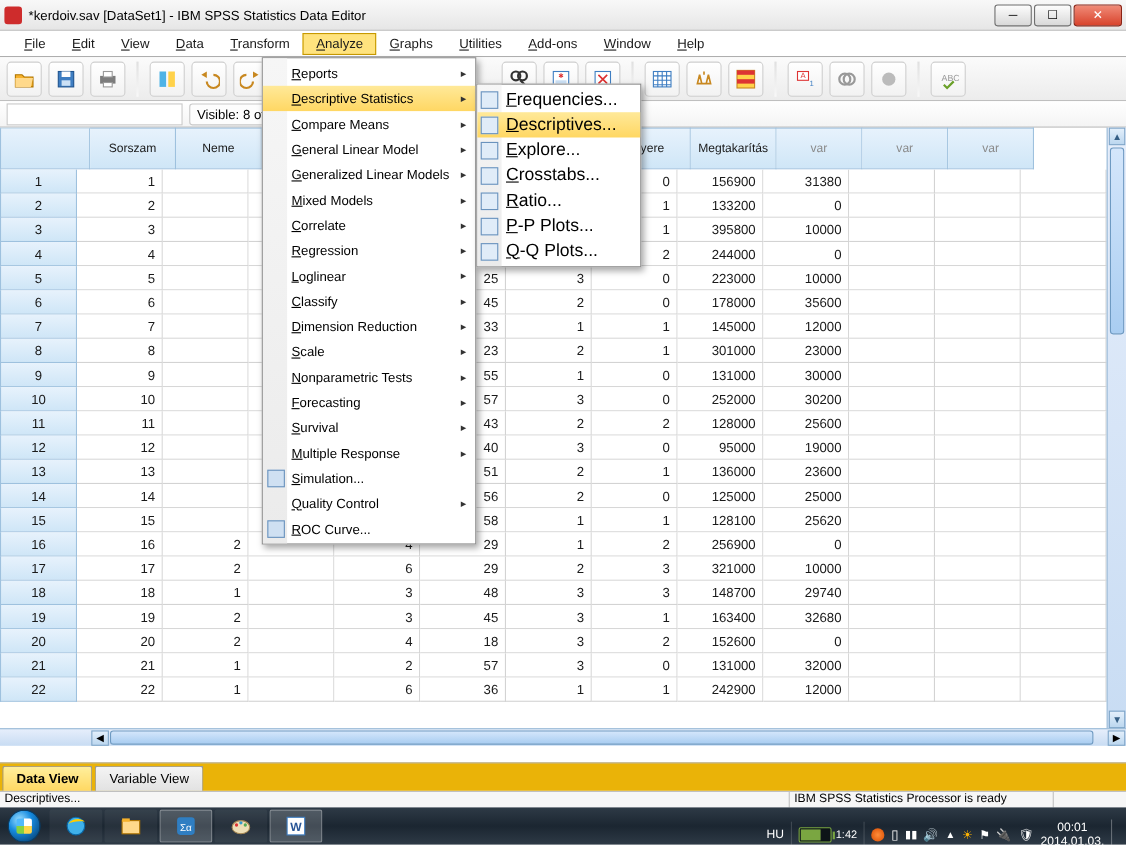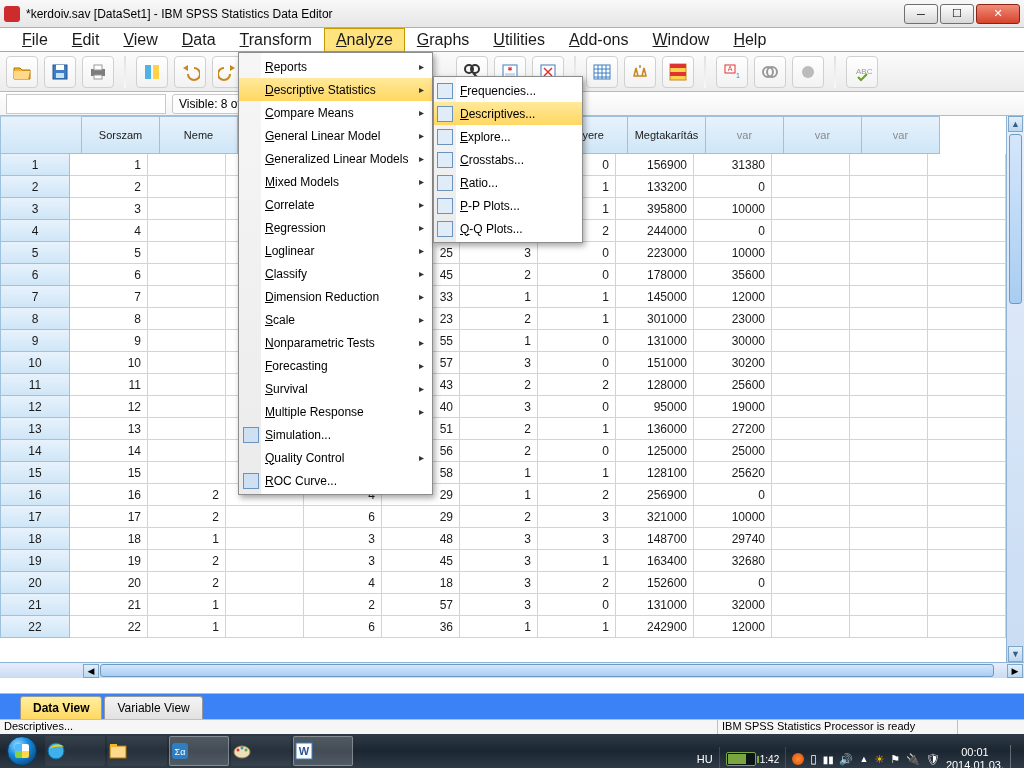--- a/index.html
+++ b/index.html
@@ -7,21 +7,21 @@
 
 
 .titlebar { height: 28px; background: linear-gradient(#f8f8f8,#e6e6e6); border-bottom: 1px solid #b0b0b0; display:flex; align-items:center; padding: 0 4px; }
 .titlebar .appicon { width:16px; height:16px; background:#ce2c2c; border-radius:3px; margin-right:6px; }
 .titlebar .title { font-size:12px; white-space:nowrap; }
 .winbtns { margin-left:auto; display:flex; gap:2px; }
 .winbtn { width:34px; height:20px; border:1px solid #6f6f6f; background:linear-gradient(#fdfdfd,#d8d8d8); border-radius:3px; font-size:11px; display:flex; align-items:center; justify-content:center; }
 .winbtn.close { width:44px; background:linear-gradient(#f08b78,#d8432c); color:#fff; border-color:#8a2315;}
 
 
-.menubar { height: 24px; background:#fff; border-bottom:1px solid #a6a6a6; display:flex; align-items:center; padding-left:10px; font-size:16px; color:#1a1a1a;}
+.menubar { height: 24px; background:#fff; border-bottom:1px solid #a6a6a6; display:flex; align-items:center; padding-left:10px; font-size:12px; color:#1a1a1a;}
 .menuitem { padding: 3px 12px; cursor:default; text-decoration:underline; text-decoration-color:transparent; }
 .menuitem span.u { text-decoration:underline; }
 .menuitem.active { background:#ffe37e; border:1px solid #c79900; padding:2px 11px; }
 
 
 .toolbar { height: 40px; display:flex; align-items:center; gap:6px; padding:0 6px; background: linear-gradient(#fbfbfb,#ececec); border-bottom:1px solid #b9b9b9; }
 .tbtn { width:32px; height:32px; border:1px solid #d0d0d0; border-radius:4px; background:linear-gradient(#ffffff,#f2f2f2); display:flex; align-items:center; justify-content:center; }
 .tbtn svg, .tbtn div.glyph { width:20px; height:20px; }
 .tsep { width:2px; height:32px; background:linear-gradient(#e0e0e0,#f8f8f8); margin:0 4px;}
 
@@ -42,51 +42,51 @@
 .vscroll { position:absolute; right:0; top:0; bottom:16px; width:18px; background:linear-gradient(#e6eefb,#c8dcf3); border-left:1px solid #8fb3d4;}
 .vscroll .thumb { position:absolute; left:2px; right:2px; top:18px; height:170px; background:linear-gradient(#d4e6fb,#a9cdf1); border:1px solid #6e9ac2; border-radius:3px;}
 .vscroll .arrow { position:absolute; left:1px; right:1px; height:16px; background:linear-gradient(#e3effb,#bcd7ef); border:1px solid #7fa6c8; display:flex; align-items:center; justify-content:center; font-size:9px; color:#365f85;}
 .vscroll .arrow.top{top:0;} .vscroll .arrow.bot{bottom:0;}
 .hscroll { position:absolute; left:0; right:0; bottom:0; height:16px; background:linear-gradient(#e6eefb,#c8dcf3); border-top:1px solid #8fb3d4; display:flex; align-items:center;}
 .hscroll .thumb { position:absolute; left:100px; right:30px; top:1px; bottom:1px; background:linear-gradient(#d4e6fb,#a9cdf1); border:1px solid #6e9ac2; border-radius:3px;}
 .hscroll .arrow { width:16px; height:14px; margin:1px; background:linear-gradient(#e3effb,#bcd7ef); border:1px solid #7fa6c8; font-size:9px; display:flex; align-items:center; justify-content:center; position:absolute;}
 .hscroll .arrow.l{left:82px;} .hscroll .arrow.r{right:0;}
 
 
-.tabs { position:absolute; bottom:49px; left:0; right:0; height:26px; background:#3b82f6; display:flex; align-items:flex-end; padding-left:20px; border-top:1px solid #b9b9b9;}
+.tabs { position:absolute; bottom:49px; left:0; right:0; height:26px; background:#eab308; display:flex; align-items:flex-end; padding-left:2px; border-top:1px solid #b9b9b9;}
 .tab { font-size:12px; padding:4px 12px; border:1px solid #999; border-bottom:none; margin-right:2px; border-radius:3px 3px 0 0; background:linear-gradient(#f4f4f4,#e2e2e2);}
 .tab.active { background:linear-gradient(#ffef9d,#ffd862); font-weight:bold; }
 
 
 .statusbar { position:absolute; bottom:34px; left:0; right:0; height:15px; display:flex; font-size:11px; border-top:1px solid #c0c0c0; background:#f6f6f6;}
 .statusbar .cell1 { flex:1; padding-left:4px; border-right:1px solid #c0c0c0;}
 .statusbar .cell2 { flex:0 0 240px; padding-left:4px; border-right:1px solid #c0c0c0;}
 .statusbar .cell3 { flex:0 0 66px; }
 
 
 .menu1 { position:absolute; top:52px; left:238px; width:195px; background:#fff; border:1px solid #8d8d8d; box-shadow:2px 3px 6px rgba(0,0,0,0.35); z-index:50; padding:2px 0;}
 .menu1 .mi { display:flex; align-items:center; height:23px; font-size:12px; padding-left:26px; position:relative; }
 .menu1 .mi .arr { position:absolute; right:8px; font-size:10px; color:#333;}
 .menu1 .mi.hi { background:linear-gradient(#ffe999,#ffd763); }
 .menu1 .mi .ico { position:absolute; left:4px; width:16px; height:16px; }
 .menu1 .iconcol { position:absolute; left:0; top:0; bottom:0; width:22px; background:linear-gradient(#f6f6f6,#ebebeb);}
 
 
 .menu2 { position:absolute; top:76px; left:433px; width:150px; background:#fff; border:1px solid #8d8d8d; box-shadow:2px 3px 6px rgba(0,0,0,0.35); z-index:51; padding:2px 0;}
-.menu2 .mi { display:flex; align-items:center; height:23px; font-size:12px; padding-left:26px; position:relative; }
+.menu2 .mi { display:flex; align-items:center; height:23px; font-size:16px; padding-left:26px; position:relative; }
 .menu2 .mi.hi { background:linear-gradient(#ffe999,#ffd763); }
 .menu2 .mi .ico { position:absolute; left:3px; width:16px; height:16px; background:#e0ecf8; border:1px solid #6a93bd; }
 .menu2 .iconcol { position:absolute; left:0; top:0; bottom:0; width:22px; background:linear-gradient(#f6f6f6,#ebebeb);}
 
 
 .taskbar { position:absolute; bottom:0; left:0; right:0; height:34px; background:linear-gradient(#2e3a46,#1b2631,#2e3a46); display:flex; align-items:center; }
 .start { width:44px; height:34px; display:flex; align-items:center; justify-content:center;}
 .start .orb { width:30px; height:30px; border-radius:50%; background:radial-gradient(circle at 35% 30%, #9de0ff, #168be0 40%, #0a4f87 80%); border:1px solid #0a3c63; position:relative;}
 .start .orb::after{content:"";position:absolute;inset:7px;background:conic-gradient(#fff 0 25%,#f6c342 0 50%,#7bbf3b 0 75%,#4aa9e6 0);border-radius:2px; filter:brightness(1.1);}
-.tbitem { width:60px; height:30px; margin:0 1px; background:rgba(255,255,255,0.05); border-radius:2px; display:flex; align-items:center; }
+.tbitem { width:48px; height:30px; margin:0 1px; background:rgba(255,255,255,0.05); border-radius:2px; display:flex; align-items:center; justify-content:center;}
 .tbitem.active { background:rgba(255,255,255,0.18); box-shadow:inset 0 0 0 1px rgba(255,255,255,0.3);}
 .tray { margin-left:auto; display:flex; align-items:center; color:#fff; font-size:11px; gap:6px; padding-right:6px;margin-top:16px;}
 .tray .clk { text-align:center; line-height:1.15; }
 .tray .sep { height:24px; width:1px; background:rgba(255,255,255,0.15); }
 .battery { border:1px solid #7aa641; width:30px; height:14px; border-radius:2px; padding:1px; display:flex; align-items:center; background:#0d1418;}
 .battery .fill{ width:70%; height:100%; background:#7aa641;}
 .tray .tx { color:#fff; }
 
 .u { text-decoration: underline; }
 </style>
@@ -383,21 +383,21 @@
       </div>
       <div class="row">
         <div class="rh">10</div>
         <div class="cell">10</div>
         <div class="cell"></div>
         <div class="cell"></div>
         <div class="cell"></div>
         <div class="cell">57</div>
         <div class="cell">3</div>
         <div class="cell">0</div>
-        <div class="cell">151000</div>
+        <div class="cell">252000</div>
         <div class="cell">30200</div>
         <div class="cell"></div>
         <div class="cell"></div>
         <div class="cell"></div>
       </div>
       <div class="row">
         <div class="rh">11</div>
         <div class="cell">11</div>
         <div class="cell"></div>
         <div class="cell"></div>
@@ -429,21 +429,21 @@
       <div class="row">
         <div class="rh">13</div>
         <div class="cell">13</div>
         <div class="cell"></div>
         <div class="cell"></div>
         <div class="cell"></div>
         <div class="cell">51</div>
         <div class="cell">2</div>
         <div class="cell">1</div>
         <div class="cell">136000</div>
-        <div class="cell">27200</div>
+        <div class="cell">23600</div>
         <div class="cell"></div>
         <div class="cell"></div>
         <div class="cell"></div>
       </div>
       <div class="row">
         <div class="rh">14</div>
         <div class="cell">14</div>
         <div class="cell"></div>
         <div class="cell"></div>
         <div class="cell"></div>

